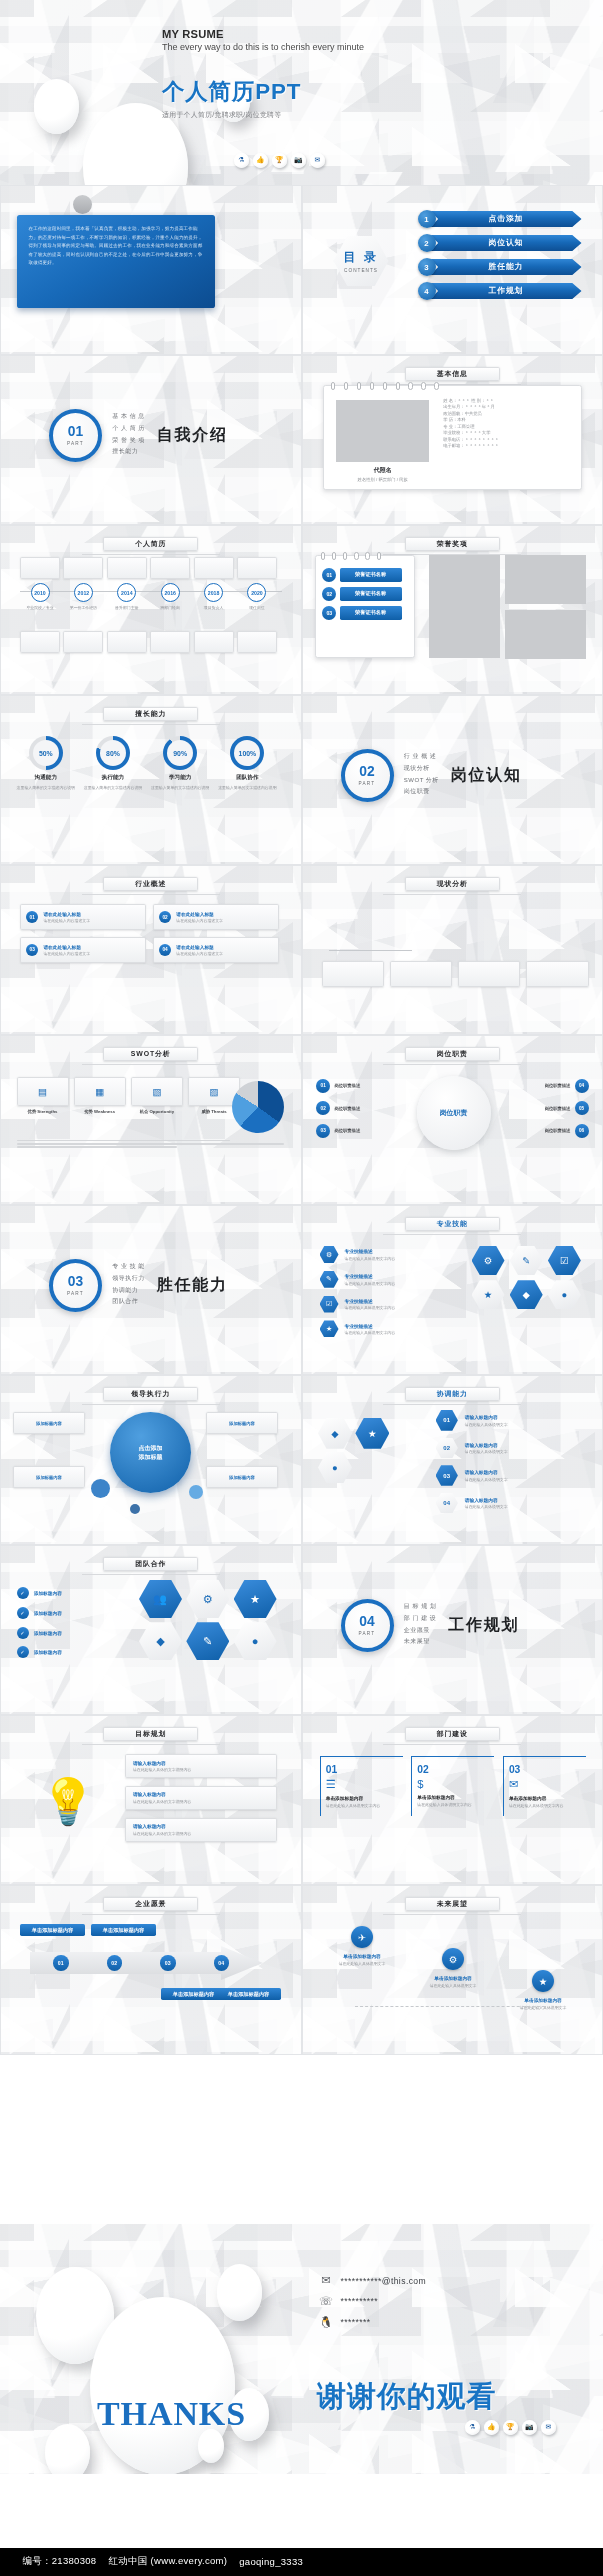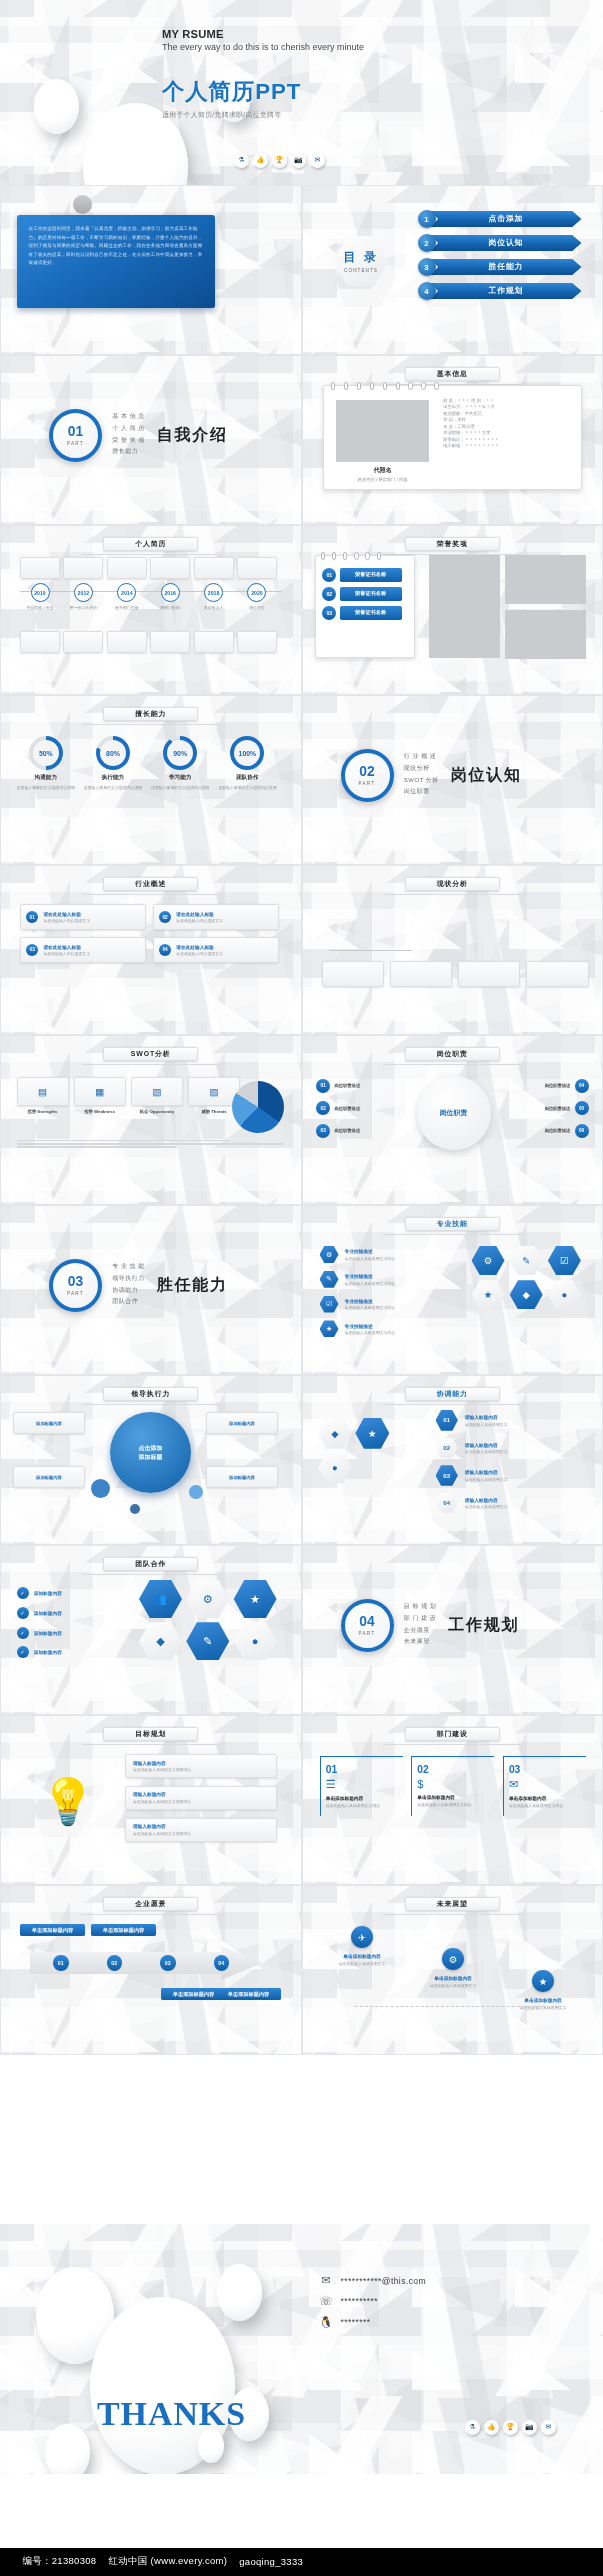--- a/index.html
+++ b/index.html
@@ -924,20 +924,21 @@
     <div class="contact-row">
       <span class="ci">☏</span>
       <span class="ct">**********</span>
     </div>
     <div class="contact-row">
       <span class="ci">🐧</span>
       <span class="ct">********</span>
     </div>
   </div>
 
+  <div class="hero-cn-title" style="position:absolute;left:317px;top:153px;font-size:29px;">谢谢你的观看</div>
 
   <div class="social" style="left:465px;top:196px;">
     <span class="chip">⚗</span>
     <span class="chip">👍</span>
     <span class="chip">🏆</span>
     <span class="chip">📷</span>
     <span class="chip">✉</span>
   </div>
 </section>
 

